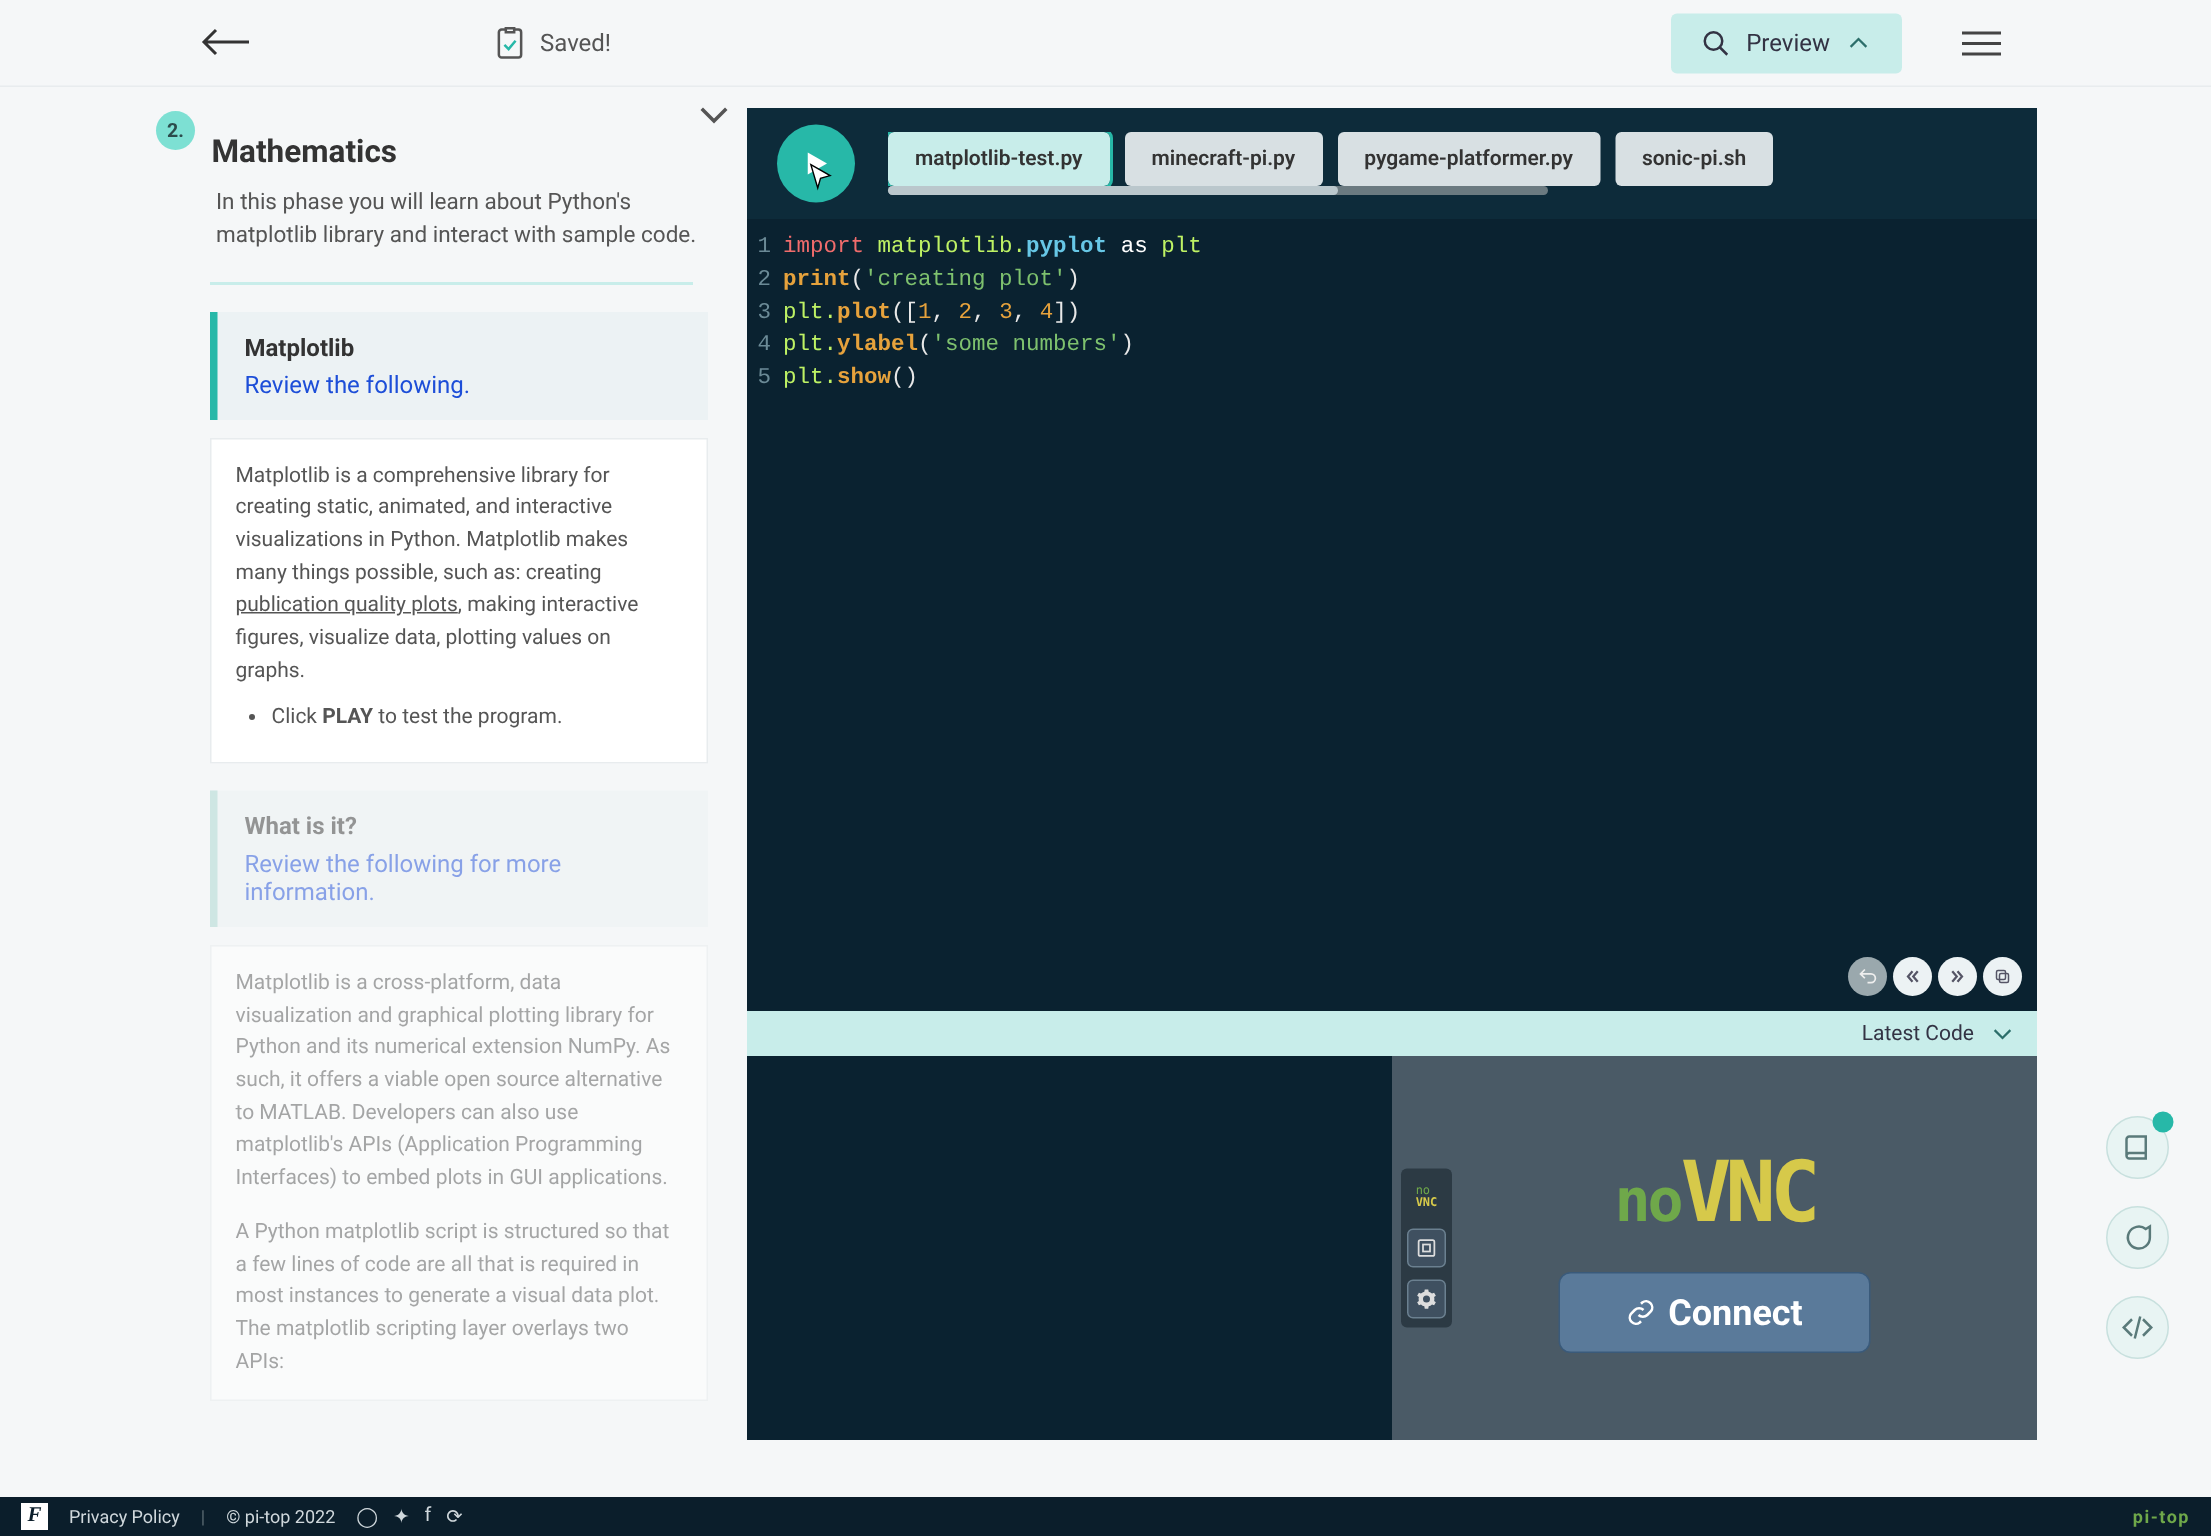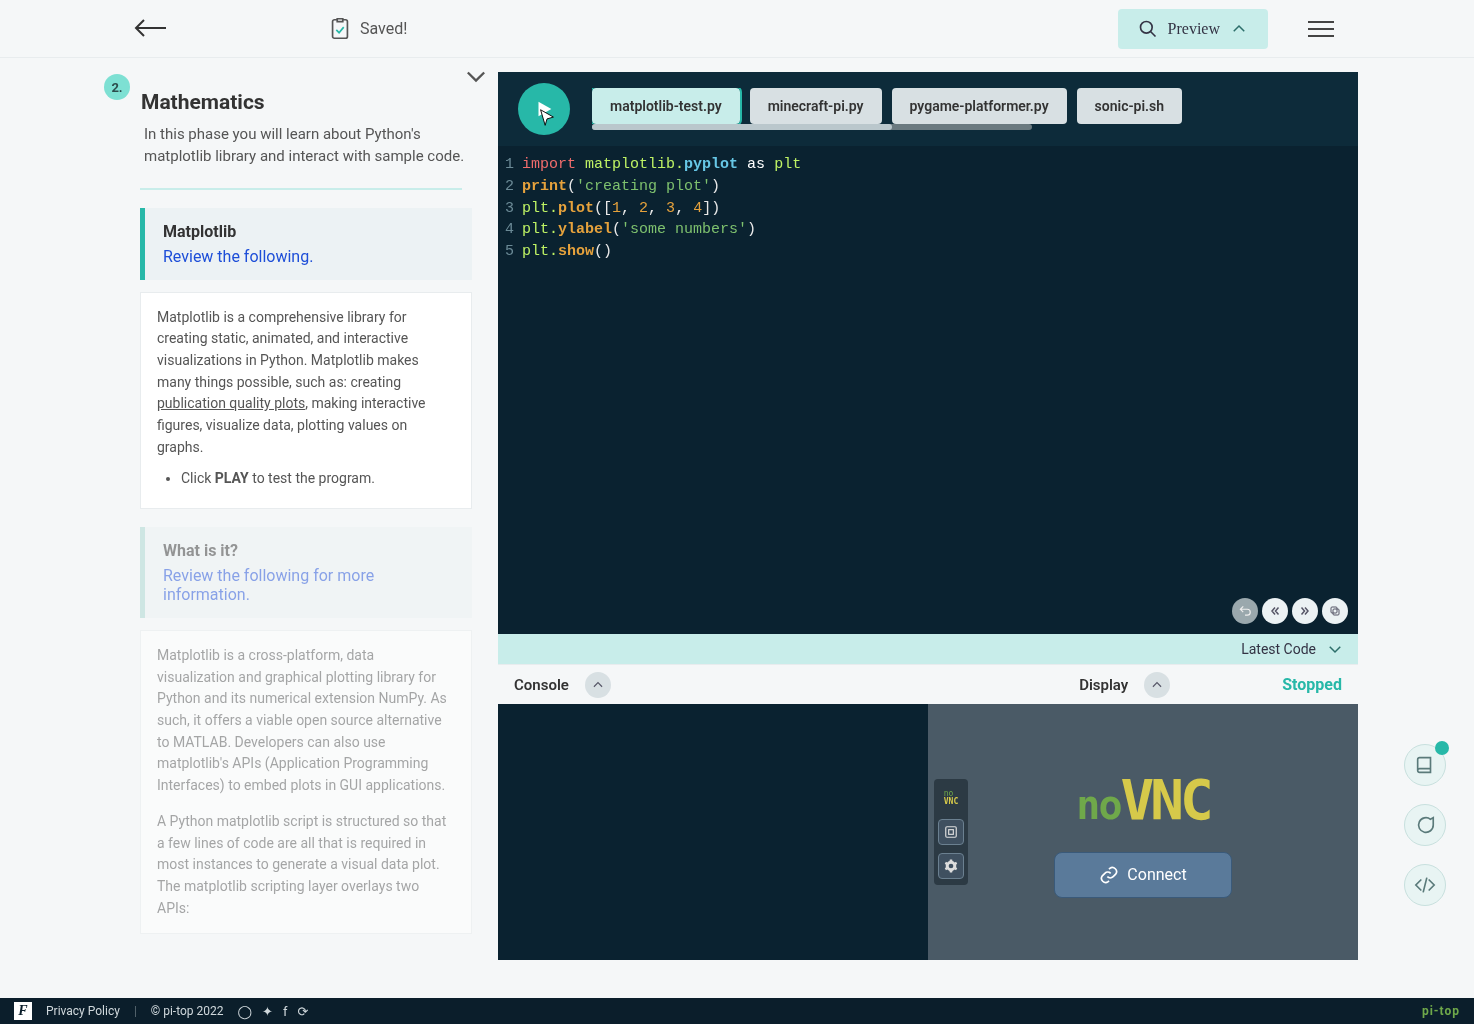--- a/index.html
+++ b/index.html
@@ -39,21 +39,20 @@
 .preview-btn {
   display: flex;
   align-items: center;
   gap: 10px;
   background: #c8edea;
   padding: 10px 20px;
   border-radius: 4px;
   color: #334;
   cursor: pointer;
   margin-right: 40px;
-  font-family: Liberation Serif, serif;
 }
 .preview-btn svg.search { width: 20px; height: 20px; stroke: #334; }
 .preview-btn svg.chev { width: 18px; height: 18px; stroke: #2c6e6a; }
 .hamburger { display: flex; flex-direction: column; gap: 5px; cursor: pointer; }
 .hamburger span { display: block; width: 26px; height: 2px; background: #444; }
 
 
 .main {
   display: flex;
   height: 906px;
@@ -351,28 +350,29 @@
   font-family: monospace;
   font-weight: 700;
   display: flex;
   align-items: baseline;
 }
 .novnc-logo .no { color: #6fa84a; font-size: 40px; letter-spacing: -2px; }
 .novnc-logo .vnc { color: #d6c94a; font-size: 56px; letter-spacing: -4px; }
 .connect-btn {
   background: #5a7a9a;
   color: #fff;
-  font-size: 16px;
+  font-size: 24px;
   padding: 12px 44px;
   border-radius: 8px;
   border: 1px solid #3a5a7a;
   cursor: pointer;
   display: flex;
   align-items: center;
   gap: 8px;
+  font-weight: bold;
 }
 .connect-btn svg { width: 20px; height: 20px; stroke: #fff; fill: none; }
 
 
 .float-icons {
   position: absolute;
   right: 28px;
   top: 744px;
   display: flex;
   flex-direction: column;
@@ -568,37 +568,20 @@
       </div>
     </div>
 
     <div class="latest-bar">
       <span>Latest Code</span>
       <svg viewBox="0 0 24 24" fill="none" stroke-width="2">
           <path d="M5 9 l7 7 l7 -7"></path>
         </svg>
     </div>
 
-    <div class="bottom-bar">
-      <span class="bot-label">Console</span>
-      <div class="bot-toggle">
-        <svg viewBox="0 0 24 24" fill="none" stroke-width="2">
-            <path d="M5 15 l7 -7 l7 7"></path>
-          </svg>
-      </div>
-      <div class="bot-spacer"></div>
-      <span class="bot-label">Display</span>
-      <div class="bot-toggle">
-        <svg viewBox="0 0 24 24" fill="none" stroke-width="2">
-            <path d="M5 15 l7 -7 l7 7"></path>
-          </svg>
-      </div>
-      <div style="width:80px"></div>
-      <span class="status-stopped">Stopped</span>
-    </div>
 
     <div class="panels">
       <div class="console-panel"></div>
       <div class="display-panel">
         <div class="novnc-sidebar">
           <div class="novnc-sb-item" style="background:transparent;border:none;">
             <div class="novnc-logo-mini"><span class="nov">no</span><br><span class="nc">VNC</span></div>
           </div>
           <div class="novnc-sb-item">
             <svg width="14" height="14" viewBox="0 0 24 24" fill="none" stroke="#ddd" stroke-width="2">

